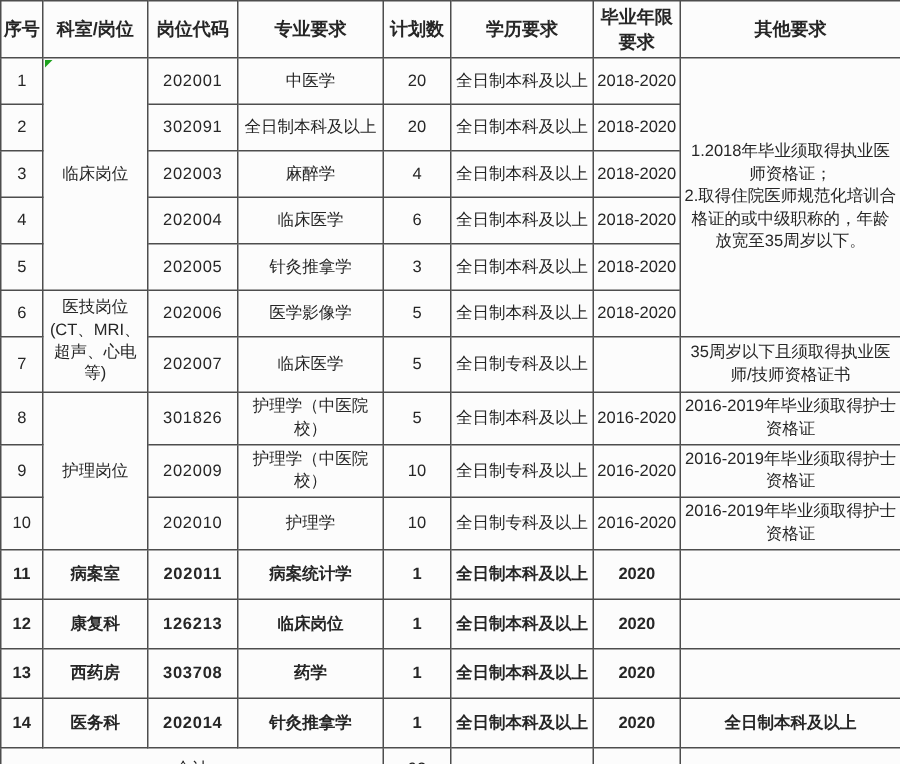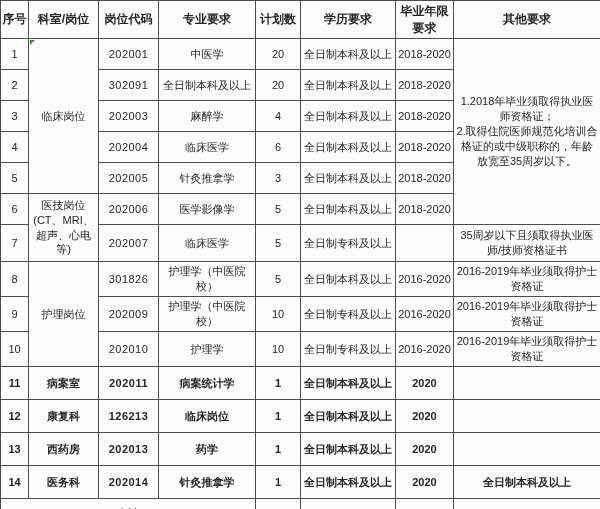--- a/index.html
+++ b/index.html
@@ -207,21 +207,21 @@
     <td>临床岗位</td>
     <td>1</td>
     <td>全日制本科及以上</td>
     <td>2020</td>
     <td class="left"></td>
   </tr>
 
   <tr class="h27">
     <td>13</td>
     <td>西药房</td>
-    <td class="code">202013</td>
+    <td class="code">303708</td>
     <td>药学</td>
     <td>1</td>
     <td>全日制本科及以上</td>
     <td>2020</td>
     <td class="left"></td>
   </tr>
 
   <tr class="h27">
     <td>14</td>
     <td>医务科</td>

